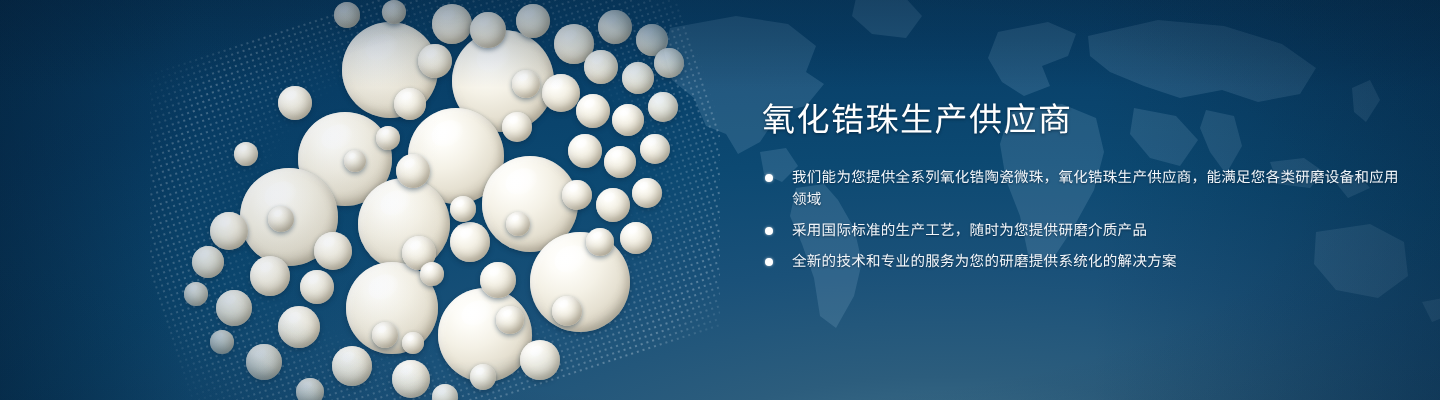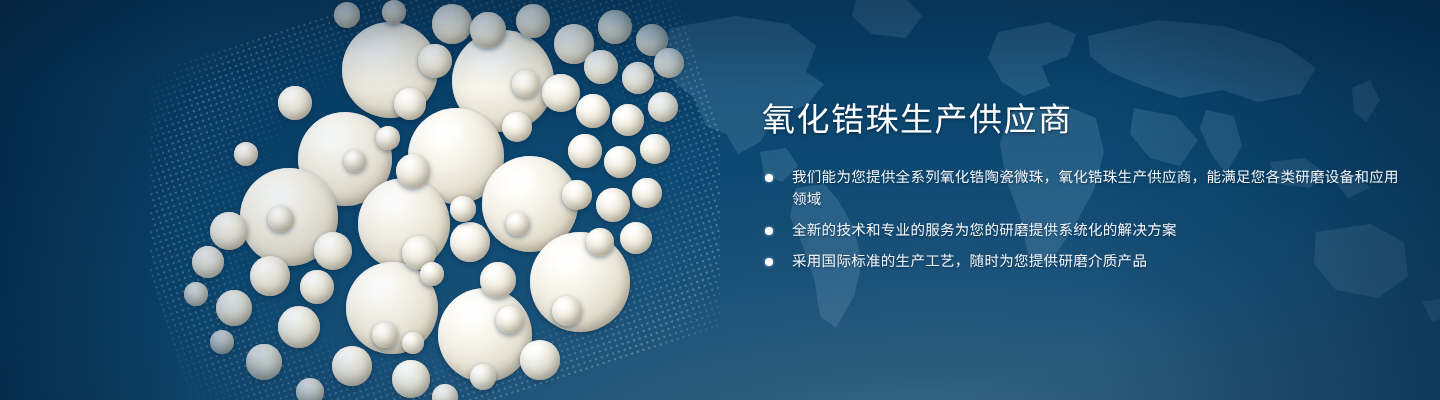--- a/index.html
+++ b/index.html
@@ -261,22 +261,22 @@
   <div class="content">
     <h1 class="headline">氧化锆珠生产供应商</h1>
 
     <ul class="bullets">
       <li class="bullet">
         <span class="dot"></span>
         <span class="bullet-text">我们能为您提供全系列氧化锆陶瓷微珠，氧化锆珠生产供应商，能满足您各类研磨设备和应用领域</span>
       </li>
       <li class="bullet">
         <span class="dot"></span>
-        <span class="bullet-text">全新的技术和专业的服务为您的研磨提供系统化的解决方案</span>
+        <span class="bullet-text">采用国际标准的生产工艺，随时为您提供研磨介质产品</span>
       </li>
       <li class="bullet">
         <span class="dot"></span>
-        <span class="bullet-text">采用国际标准的生产工艺，随时为您提供研磨介质产品</span>
+        <span class="bullet-text">全新的技术和专业的服务为您的研磨提供系统化的解决方案</span>
       </li>
     </ul>
   </div>
 
 </div>
 
 </body></html>

